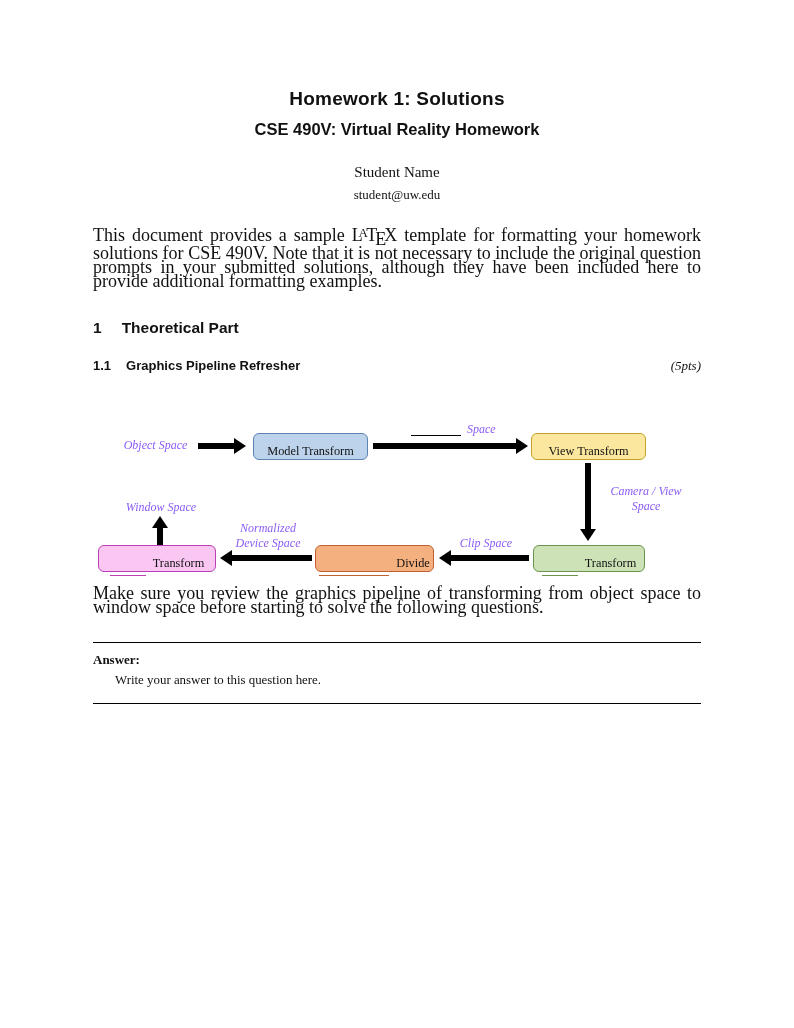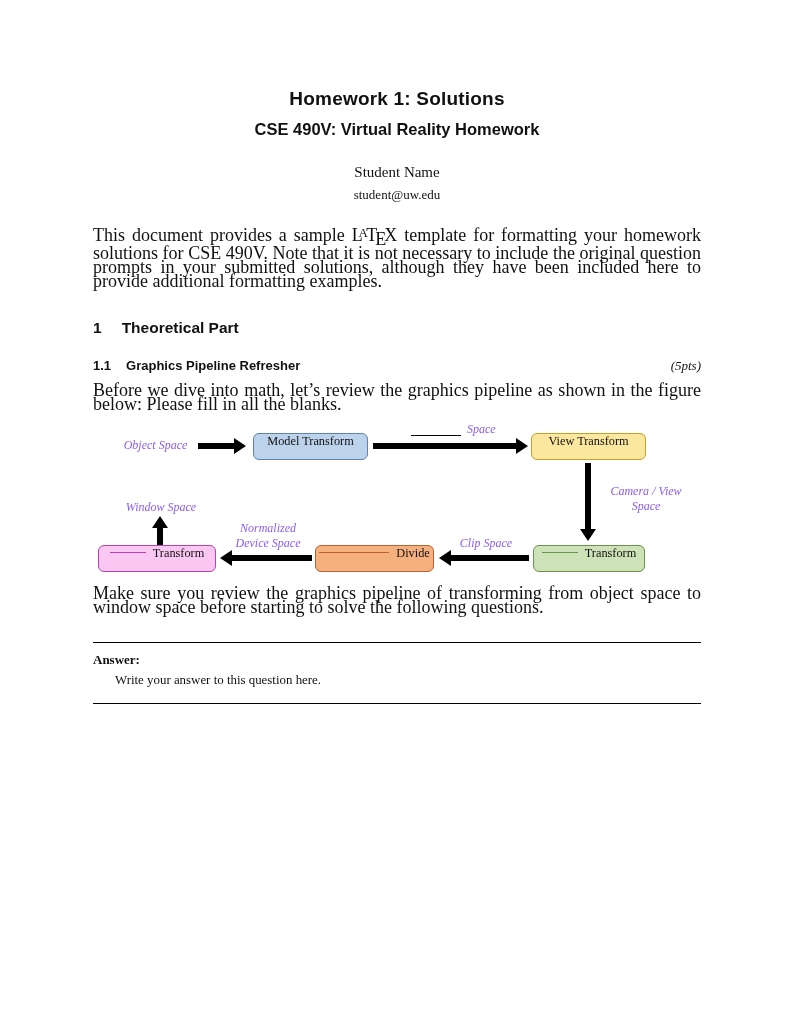--- a/index.html
+++ b/index.html
@@ -90,21 +90,21 @@
     color: #8b5cf6;
     white-space: nowrap;
   }
   .fig-box {
     position: absolute;
     height: 27px;
     box-sizing: border-box;
     border: 1.5px solid #000;
     border-radius: 6px;
     display: flex;
-    align-items: flex-start;
+    align-items: flex-end;
     justify-content: center;
     font-size: 12.3px;
     gap: 7px;
   }
   .blank {
     display: inline-block;
     width: 36px;
     height: 1px;
     border-bottom: 1.5px solid #333;
     transform: translateY(5px);
@@ -147,21 +147,20 @@
 
     <div class="abs sec-heading" style="top:319px;">
       <span class="sec-num">1</span><span>Theoretical Part</span>
     </div>
 
     <div class="abs subsec-heading" style="top:358px;">
       <span><span class="sec-num">1.1</span><span>Graphics Pipeline Refresher</span></span>
       <span class="subsec-points">(5pts)</span>
     </div>
 
-    <p class="abs body-par" style="top:383px; margin:0;">Before we dive into math, let’s review the graphics pipeline as shown in the figure below: Please fill in all the blanks.</p>
 
     <div class="figure">
 
       <div class="fig-label" style="left:20px; top:20px; width:85px;text-align:center;">Object Space</div>
 
       <div class="arrow h" style="left:105px; top:20px; width:48px; height:16px;">
         <div class="shaft"></div>
         <div class="head-r"></div>
       </div>
 

